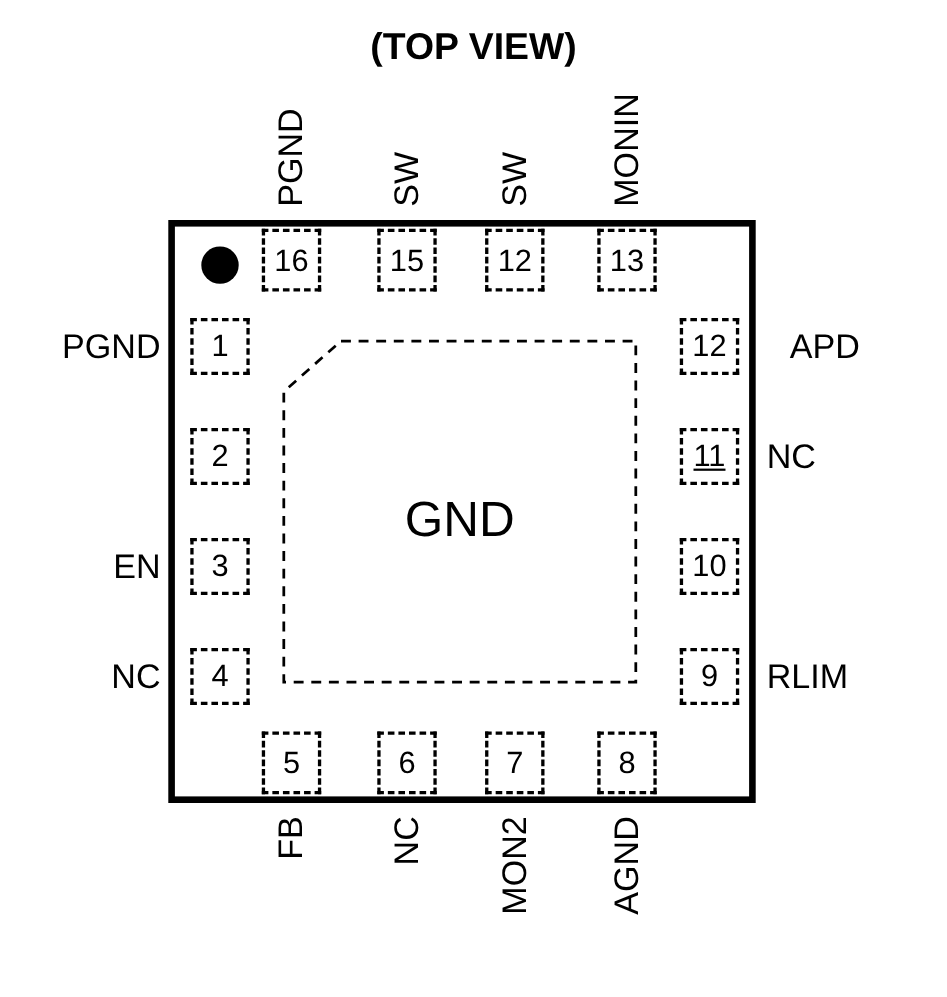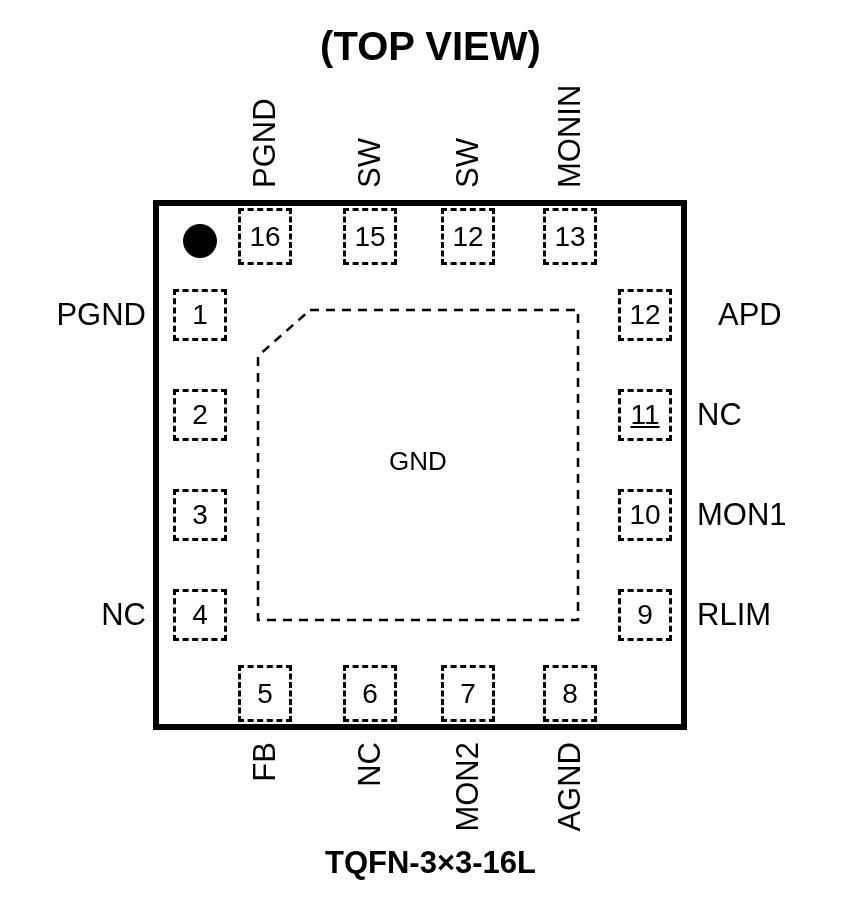--- a/index.html
+++ b/index.html
@@ -15,21 +15,21 @@
     font-family: "Liberation Sans", sans-serif;
     color: #000000;
     overflow: hidden;
   }
   .title {
     position: absolute;
     left: 0;
     top: 24px;
     width: 861px;
     text-align: center;
-    font-size: 40px;
+    font-size: 34px;
     font-weight: bold;
   }
   .caption {
     position: absolute;
     left: 0;
     top: 845px;
     width: 861px;
     text-align: center;
     font-size: 31px;
     font-weight: bold;
@@ -96,21 +96,21 @@
     left: 0;
     top: 0;
     pointer-events: none;
   }
   .gnd-label {
     position: absolute;
     left: 318px;
     top: 446px;
     width: 200px;
     text-align: center;
-    font-size: 26px;
+    font-size: 45px;
   }
 </style>
 </head>
 <body>
 
 <div class="stage">
 
   <div class="title">(TOP VIEW)</div>
 
   <div class="package"></div>
@@ -147,53 +147,52 @@
     <span>2</span>
   </div>
   <div class="pin vcol" style="left:173px; top:489px;">
     <span>3</span>
   </div>
   <div class="pin vcol" style="left:173px; top:589px;">
     <span>4</span>
   </div>
 
   <div class="side-label left" style="top:296px;">PGND</div>
+  <div class="side-label left" style="top:496px;">EN</div>
   <div class="side-label left" style="top:596px;">NC</div>
 
   <div class="pin vcol" style="left:618px; top:289px;">
     <span>12</span>
   </div>
   <div class="pin vcol" style="left:618px; top:389px;text-decoration:underline;">
     <span>11</span>
   </div>
   <div class="pin vcol" style="left:618px; top:489px;">
     <span>10</span>
   </div>
   <div class="pin vcol" style="left:618px; top:589px;">
     <span>9</span>
   </div>
 
   <div class="side-label right" style="top:296px;margin-left:21px;">APD</div>
   <div class="side-label right" style="top:396px;">NC</div>
-  <div class="side-label right" style="top:496px;">MON1</div>
   <div class="side-label right" style="top:596px;">RLIM</div>
 
   <div class="pin hrow" style="left:238px; top:665px;">
     <span>5</span>
   </div>
   <div class="pin hrow" style="left:343px; top:665px;">
     <span>6</span>
   </div>
   <div class="pin hrow" style="left:441px; top:665px;">
     <span>7</span>
   </div>
   <div class="pin hrow" style="left:543px; top:665px;">
     <span>8</span>
   </div>
 
   <div class="vlabel bottomrow" style="left:249px;">FB</div>
   <div class="vlabel bottomrow" style="left:354px;">NC</div>
   <div class="vlabel bottomrow" style="left:452px;">MON2</div>
   <div class="vlabel bottomrow" style="left:554px;">AGND</div>
 
-  <div class="caption">TQFN-3×3-16L</div>
 
 </div>
 
 </body></html>

